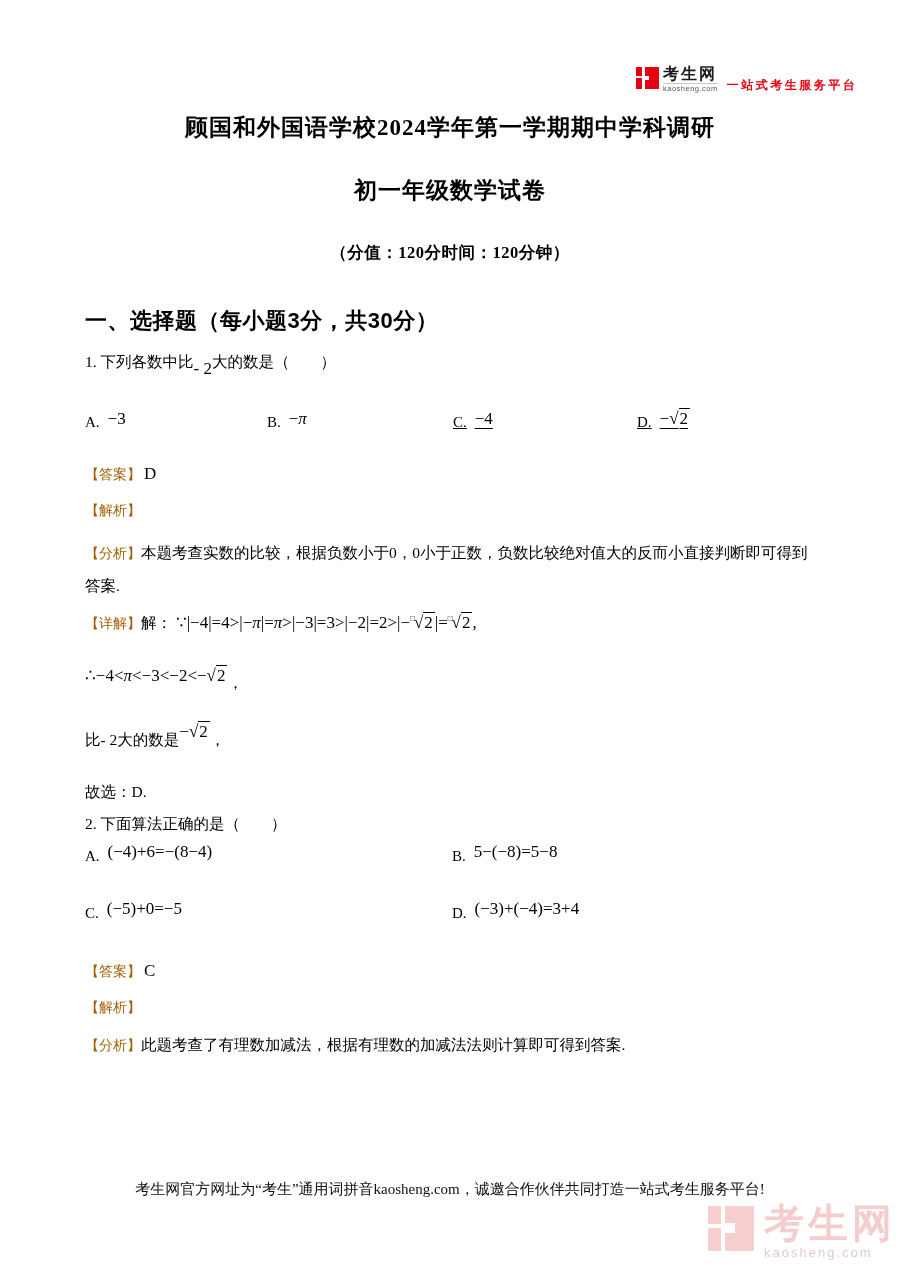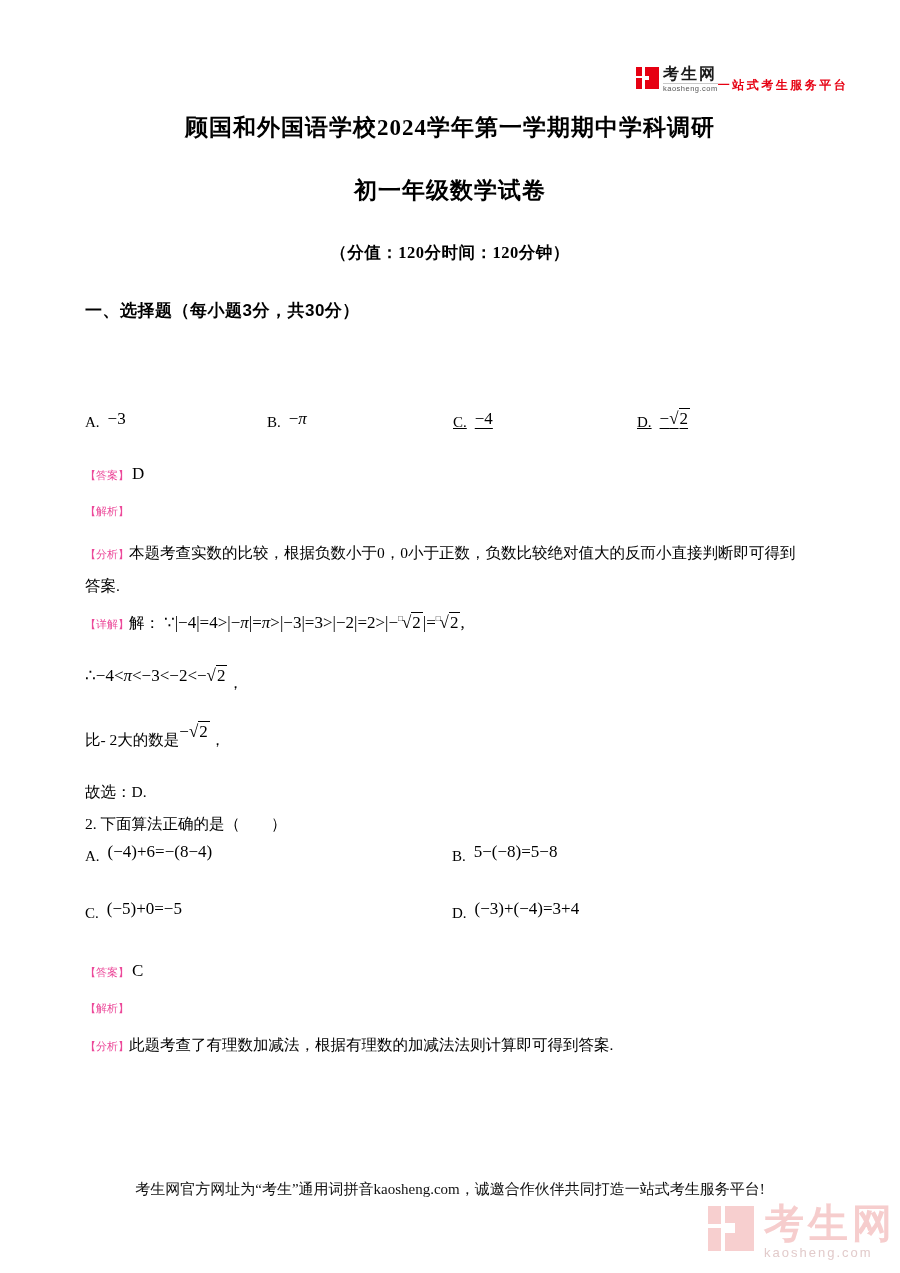--- a/index.html
+++ b/index.html
@@ -14,50 +14,50 @@
   .ks-icon{position:relative;display:inline-block;}
   .ks-icon .b{position:absolute;background:#e60012;}
   .ks-icon .b1{left:0;top:6%;width:28%;height:36%;}
   .ks-icon .b2{left:0;top:50%;width:28%;height:46%;}
   .ks-icon .b3{left:38%;top:6%;width:62%;height:90%;}
   .ks-icon .notch{position:absolute;background:#fff;left:38%;top:40%;width:20%;height:20%;}
   .logo .ks-icon{width:23px;height:24px;}
   .logo-textcol{margin-left:4px;display:flex;flex-direction:column;line-height:1;}
   .logo-name{font-family:"Liberation Sans",sans-serif;font-weight:bold;font-size:16px;letter-spacing:2px;color:#1a1a1a;}
   .logo-domain{font-family:"Liberation Sans",sans-serif;font-size:7.5px;color:#555;letter-spacing:0.5px;margin-top:1px;border-top:1px solid #c9c9c9;padding-top:1px;}
-  .logo-tagline{font-family:"Liberation Sans",sans-serif;font-weight:bold;font-size:12px;color:#e60012;letter-spacing:2.5px;margin-top:11px;}
+  .logo-tagline{font-family:"Liberation Sans",sans-serif;font-weight:bold;font-size:12px;color:#e60012;letter-spacing:2.5px;margin-left:9px;margin-top:11px;}
 
   
   .content{position:absolute;left:85px;width:730px;top:0;height:100%;}
   .blk{position:absolute;left:0;right:0;}
   .center{text-align:center;}
 
   .title{font-size:23px;font-weight:bold;letter-spacing:1px;}
   .b-title1{top:112px;font-family:Liberation Serif, serif;}
   .b-title2{top:175px;}
   .b-meta{top:242px;font-size:16.5px;font-weight:bold;letter-spacing:0.5px;}
-  .b-section{top:299px;font-family:"Liberation Sans",sans-serif;font-size:17px;font-weight:bold;letter-spacing:0.5px;}
+  .b-section{top:306px;font-family:"Liberation Sans",sans-serif;font-size:22px;font-weight:bold;letter-spacing:0.5px;}
 
   .body-text{font-size:15.5px;}
   .b-q1stem{top:352px;}
   .low{position:relative;top:7px;font-size:16px;}
   .raise{position:relative;top:-8px;}
 
   .b-q1opts{top:412px;height:34px;}
   .opt{position:absolute;white-space:nowrap;font-size:15px;}
   .q1-a{left:0;} .q1-b{left:182px;} .q1-c{left:368px;text-decoration:underline;} .q1-d{left:552px;text-decoration:underline;}
   .opt-math{position:relative;top:-3px;margin-left:8px;}
 
   .math{font-size:17px;font-family:"Liberation Serif","DejaVu Serif",serif;white-space:nowrap;}
   .math i{font-family:"Liberation Serif","DejaVu Serif",serif;}
   .rt{white-space:nowrap;}
   .rt .ol{border-top:1.4px solid currentColor;padding:0 2px 0 1px;}
   sup.sq{font-size:8px;vertical-align:super;margin-right:-1px;}
 
-  .tag{color:#ec4899;font-size:11px;}
+  .tag{color:#a16207;font-size:14px;}
   .ans-letter{font-size:17px;padding-left:3px;}
 
   .b-ans1{top:464px;}
   .b-jiexi1{top:501px;}
   .b-fenxi1{top:537px;line-height:32px;width:724px;}
   .b-xj1{top:612px;}
   .b-thf1{top:665px;}
   .b-cmp1{top:730px;}
   .b-concl1{top:782px;}
 
@@ -103,20 +103,23 @@
   </div>
 
   <div class="content">
 
     <div class="blk center title b-title1">顾国和外国语学校2024学年第一学期期中学科调研</div>
     <div class="blk center title b-title2">初一年级数学试卷</div>
     <div class="blk center b-meta">（分值：120分时间：120分钟）</div>
 
     <div class="blk b-section">一、选择题（每小题3分，共30分）</div>
 
+    <div class="blk body-text b-q1stem">
+      <span>1. 下列各数中比</span><span class="low math">- 2</span><span>大的数是（　　）</span>
+    </div>
 
     <div class="blk b-q1opts">
       <span class="opt q1-a"><span>A.</span><span class="math opt-math">−3</span></span>
       <span class="opt q1-b"><span>B.</span><span class="math opt-math">−<i>π</i></span></span>
       <span class="opt q1-c"><span>C.</span><span class="math opt-math">−4</span></span>
       <span class="opt q1-d"><span>D.</span><span class="math opt-math">−<span class="rt">√<span class="ol">2</span></span></span></span>
     </div>
 
     <div class="blk body-text b-ans1">
       <span class="tag">【答案】</span><span class="ans-letter">D</span>

